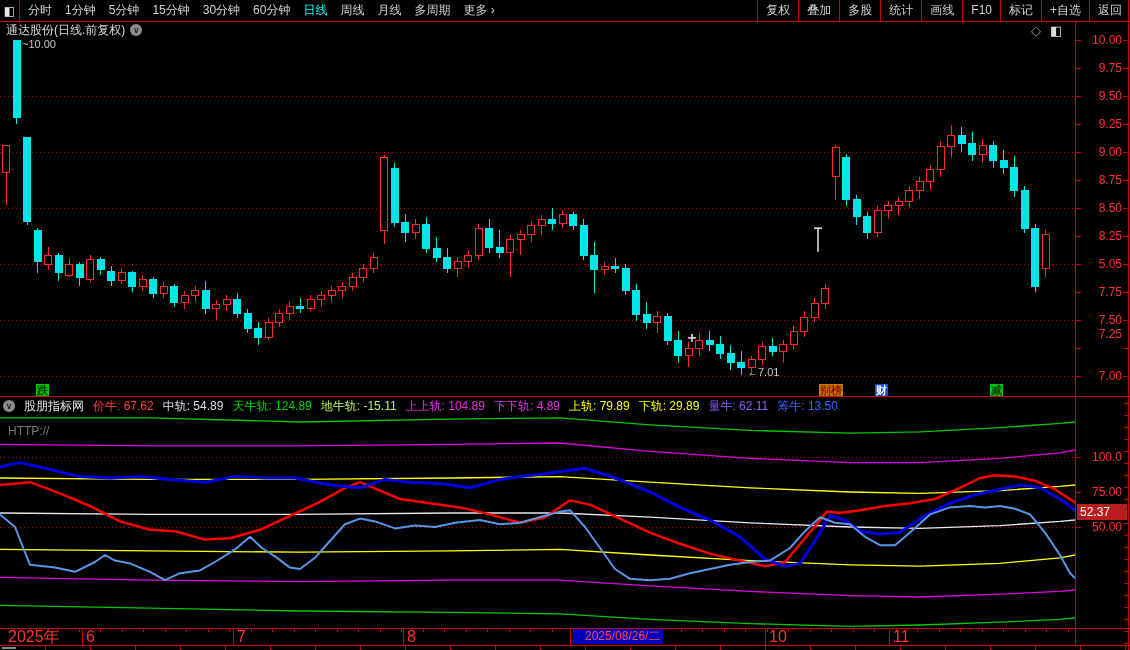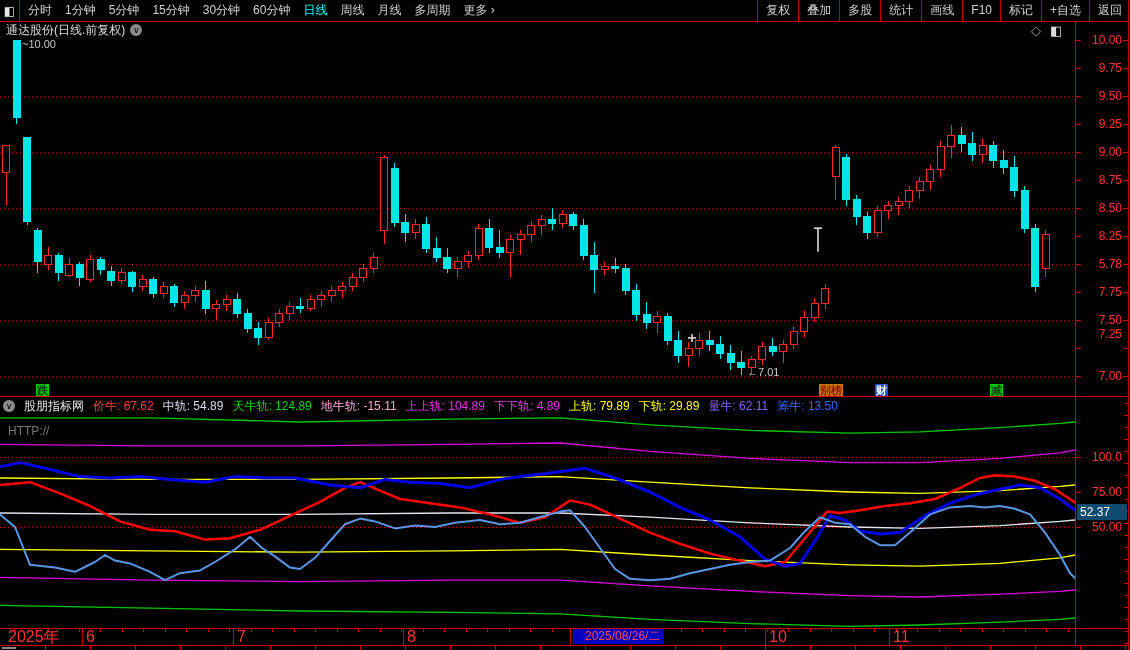--- a/index.html
+++ b/index.html
@@ -26,21 +26,21 @@
   .tick{background:#c80000;}
   .axis-label{position:absolute;right:8px;color:#ff3232;font-size:12px;line-height:14px;white-space:nowrap;}
   
   .badge{position:absolute;font-size:11px;font-weight:bold;line-height:12px;padding:0 1px;letter-spacing:0;}
   
   #ind-header{left:3px;top:398px;width:1070px;height:16px;display:flex;align-items:center;gap:9px;
      font-size:12px;white-space:nowrap;overflow:hidden;z-index:6;}
   #ind-name{color:#e6e6e6;}
   #http-text{left:8px;top:424px;color:#787878;font-size:12px;z-index:5;}
   
-  .value-tag{position:absolute;background:#0c4a6e;color:#fff;font-size:12px;line-height:16px;padding:0 3px;z-index:7;}
+  .value-tag{position:absolute;background:#b91c1c;color:#fff;font-size:12px;line-height:16px;padding:0 3px;z-index:7;}
   #date-tag{background:#0000be;color:#ff4b4b;padding-left:12px;}
   
   .date-label{position:absolute;top:630px;color:#ff3232;font-size:16px;line-height:14px;z-index:4;}
   
   #watermark{right:13px;bottom:0px;text-align:center;z-index:20;color:#ffffff;}
   #watermark .l1{font-size:27px;font-weight:bold;letter-spacing:2px;line-height:28px;}
   #watermark .l2{font-family:"Liberation Serif","DejaVu Serif",serif;font-size:17px;font-weight:bold;line-height:18px;}
   svg{display:block;}
 </style>
 </head>
@@ -522,21 +522,21 @@
       <div class="abs tick" style="left: 1123px; top: 152px; width: 5px; height: 1px; position: absolute;"></div>
       <div class="axis-label" style="top: 173px;">8.75</div>
       <div class="abs tick" style="left: 1076px; top: 180px; width: 5px; height: 1px; position: absolute;"></div>
       <div class="abs tick" style="left: 1123px; top: 180px; width: 5px; height: 1px; position: absolute;"></div>
       <div class="axis-label" style="top: 201px;">8.50</div>
       <div class="abs tick" style="left: 1076px; top: 208px; width: 5px; height: 1px; position: absolute;"></div>
       <div class="abs tick" style="left: 1123px; top: 208px; width: 5px; height: 1px; position: absolute;"></div>
       <div class="axis-label" style="top: 229px;">8.25</div>
       <div class="abs tick" style="left: 1076px; top: 236px; width: 5px; height: 1px; position: absolute;"></div>
       <div class="abs tick" style="left: 1123px; top: 236px; width: 5px; height: 1px; position: absolute;"></div>
-      <div class="axis-label" style="top: 257px;">5.78</div>
+      <div class="axis-label" style="top: 257px;">5.05</div>
       <div class="abs tick" style="left: 1076px; top: 264px; width: 5px; height: 1px; position: absolute;"></div>
       <div class="abs tick" style="left: 1123px; top: 264px; width: 5px; height: 1px; position: absolute;"></div>
       <div class="axis-label" style="top: 285px;">7.75</div>
       <div class="abs tick" style="left: 1076px; top: 292px; width: 5px; height: 1px; position: absolute;"></div>
       <div class="abs tick" style="left: 1123px; top: 292px; width: 5px; height: 1px; position: absolute;"></div>
       <div class="axis-label" style="top: 313px;">7.50</div>
       <div class="abs tick" style="left: 1076px; top: 320px; width: 5px; height: 1px; position: absolute;"></div>
       <div class="abs tick" style="left: 1123px; top: 320px; width: 5px; height: 1px; position: absolute;"></div>
       <div class="axis-label" style="top: 327px;">7.25</div>
       <div class="abs tick" style="left: 1076px; top: 348px; width: 5px; height: 1px; position: absolute;"></div>
@@ -554,21 +554,21 @@
     </div>
 
   <div class="abs redline-h" style="left:0;top:396px;width:1130px;"></div>
 
   <div id="ind-header" class="abs">
     <span class="circle-chevron">∨</span>
     <span id="ind-name">股朋指标网</span>
   <span style="color: rgb(255, 60, 60);">价牛: 67.62</span>
       <span style="color: rgb(220, 220, 240);">中轨: 54.89</span>
       <span style="color: rgb(0, 210, 0);">天牛轨: 124.89</span>
-      <span style="color: #f9a8d4;">地牛轨: -15.11</span>
+      <span style="color: #bef264;">地牛轨: -15.11</span>
       <span style="color: rgb(230, 50, 230);">上上轨: 104.89</span>
       <span style="color: rgb(230, 50, 230);">下下轨: 4.89</span>
       <span style="color: rgb(255, 255, 0);">上轨: 79.89</span>
       <span style="color: rgb(255, 255, 0);">下轨: 29.89</span>
       <span style="color: #8b5cf6;">量牛: 62.11</span>
       <span style="color: rgb(60, 100, 255);">筹牛: 13.50</span>
     </div>
   <div id="http-text" class="abs">HTTP://</div>
   <svg id="ind-svg" class="abs" style="left:0;top:397px;" width="1075" height="231" viewBox="0 0 1075 231">
       <line x1="0" x2="1075" y1="60.5" y2="60.5" stroke="#be0000" stroke-width="1" stroke-dasharray="1 3" shape-rendering="crispEdges"></line>

